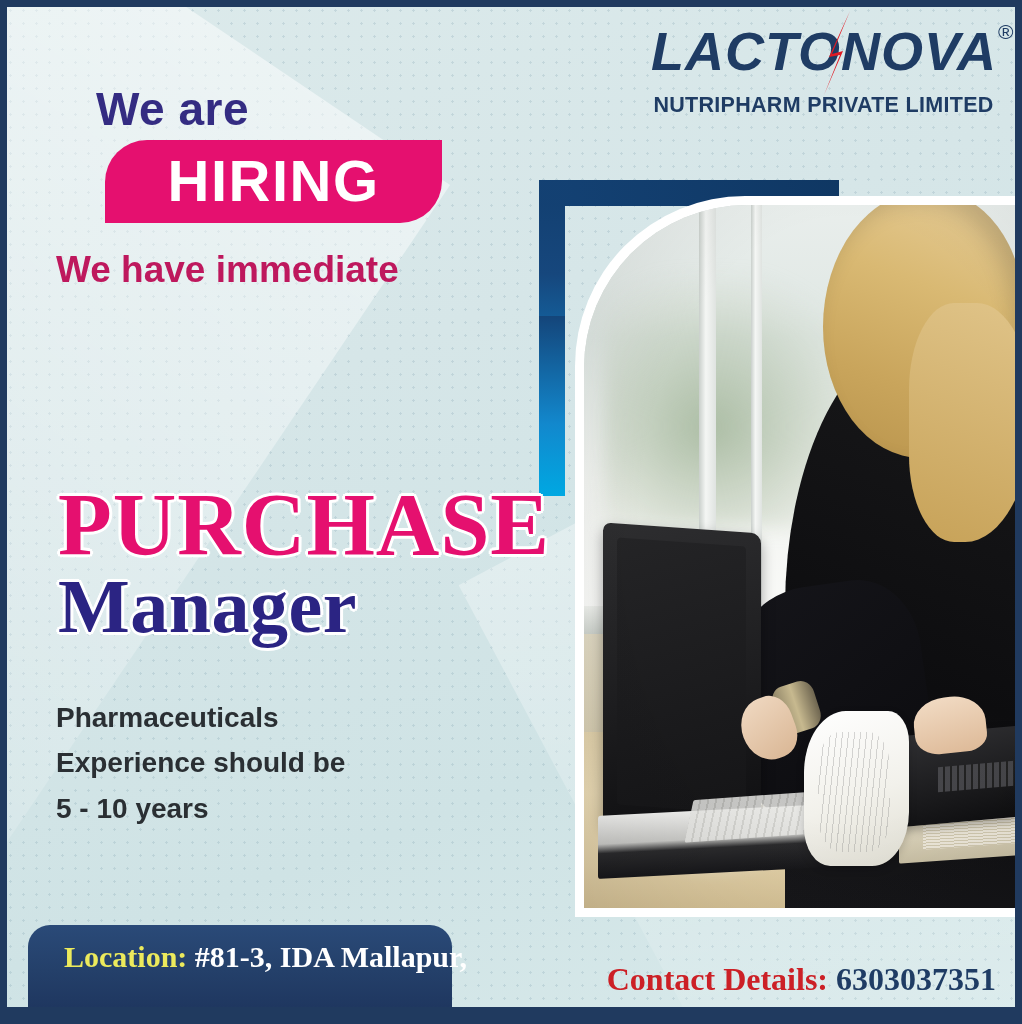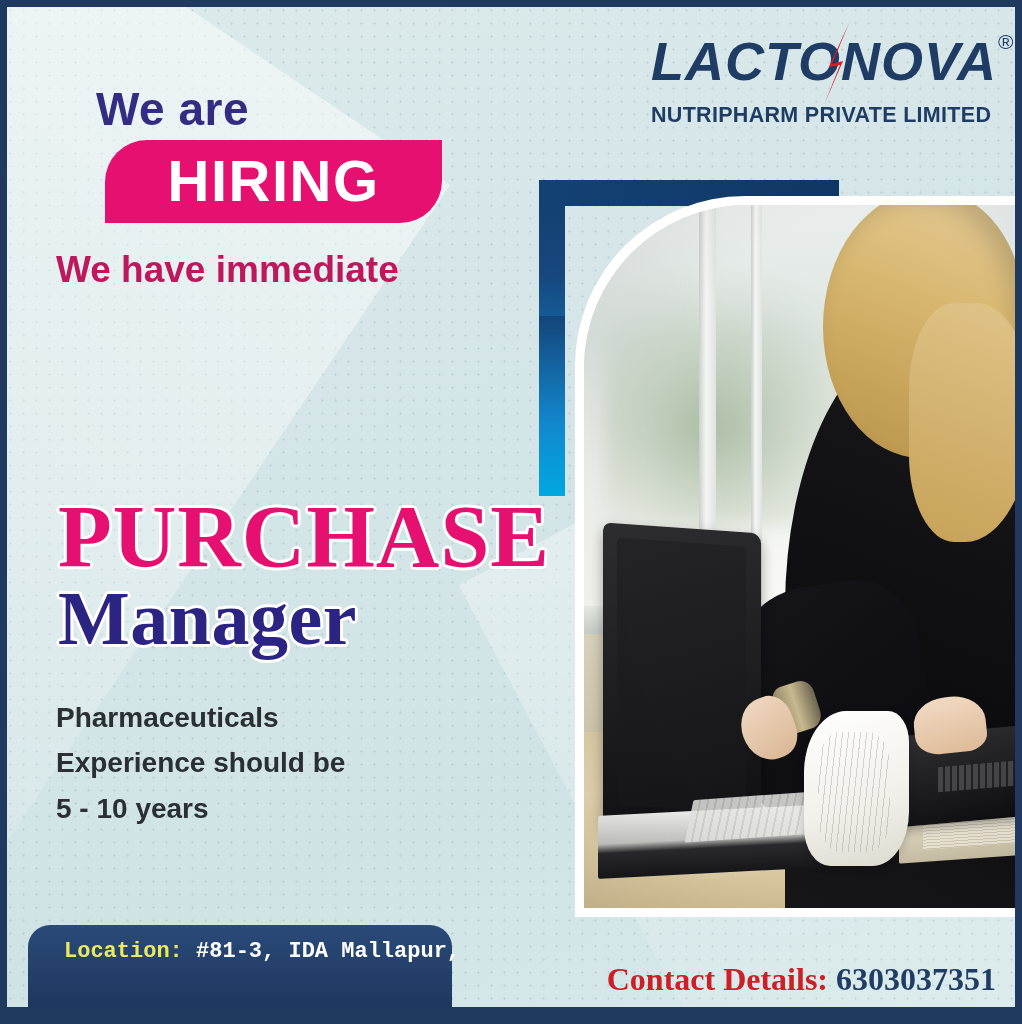--- a/index.html
+++ b/index.html
@@ -55,22 +55,23 @@
     position:absolute;inset:0;
     border:7px solid #203a5f;
     box-sizing:border-box;
     pointer-events:none;
     z-index:60;
   }
 
   
   .logo{
     position:absolute;
-    right:26px;top:34px;
+    right:26px;top:24px;
     width:345px;
+    text-align:center;
     z-index:30;
   }
   .logo-word{
     position:relative;
     font-family:"Liberation Sans",sans-serif;
     font-style:italic;
     font-weight:bold;
     font-size:54px;
     letter-spacing:1px;
     color:#1f3c64;
@@ -155,21 +156,20 @@
   .job-main{
     font-family:"Liberation Serif",serif;
     font-weight:bold;
     font-size:88px;
     line-height:.96;
     color:#e5106f;
     letter-spacing:1px;
     text-shadow:
       -2px -2px 0 #fff, 2px -2px 0 #fff, -2px 2px 0 #fff, 2px 2px 0 #fff,
       0 -3px 0 #fff, 0 3px 0 #fff, -3px 0 0 #fff, 3px 0 0 #fff;
-    margin-top: 12px;
   }
   .job-sub{
     font-family:"Liberation Serif",serif;
     font-weight:bold;
     font-size:76px;
     line-height:1.05;
     color:#2b2483;
     letter-spacing:.5px;
     text-shadow:
       -2px -2px 0 #fff, 2px -2px 0 #fff, -2px 2px 0 #fff, 2px 2px 0 #fff,
@@ -406,23 +406,23 @@
     position:absolute;
     left:28px;bottom:17px;
     width:424px;height:82px;
     background:linear-gradient(180deg,#2a4a78 0%,#24406a 55%,#1f3760 100%);
     border-radius:22px 22px 0 0;
     z-index:40;
     box-sizing:border-box;
     padding:12px 0 0 36px;
   }
   .location-line{
-    font-family:Liberation Mono, monospace;
-    font-weight:bold;
-    font-size:22px;
+    font-family:Liberation Serif, serif;
+    font-weight:bold;
+    font-size:30px;
     color:#ffffff;
     line-height:1.33;
     white-space:nowrap;
     text-align:center;
   }
   .location-label{color:#ecea5c;}
   .contact-block{
     position:absolute;
     right:26px;bottom:24px;
     text-align:left;

